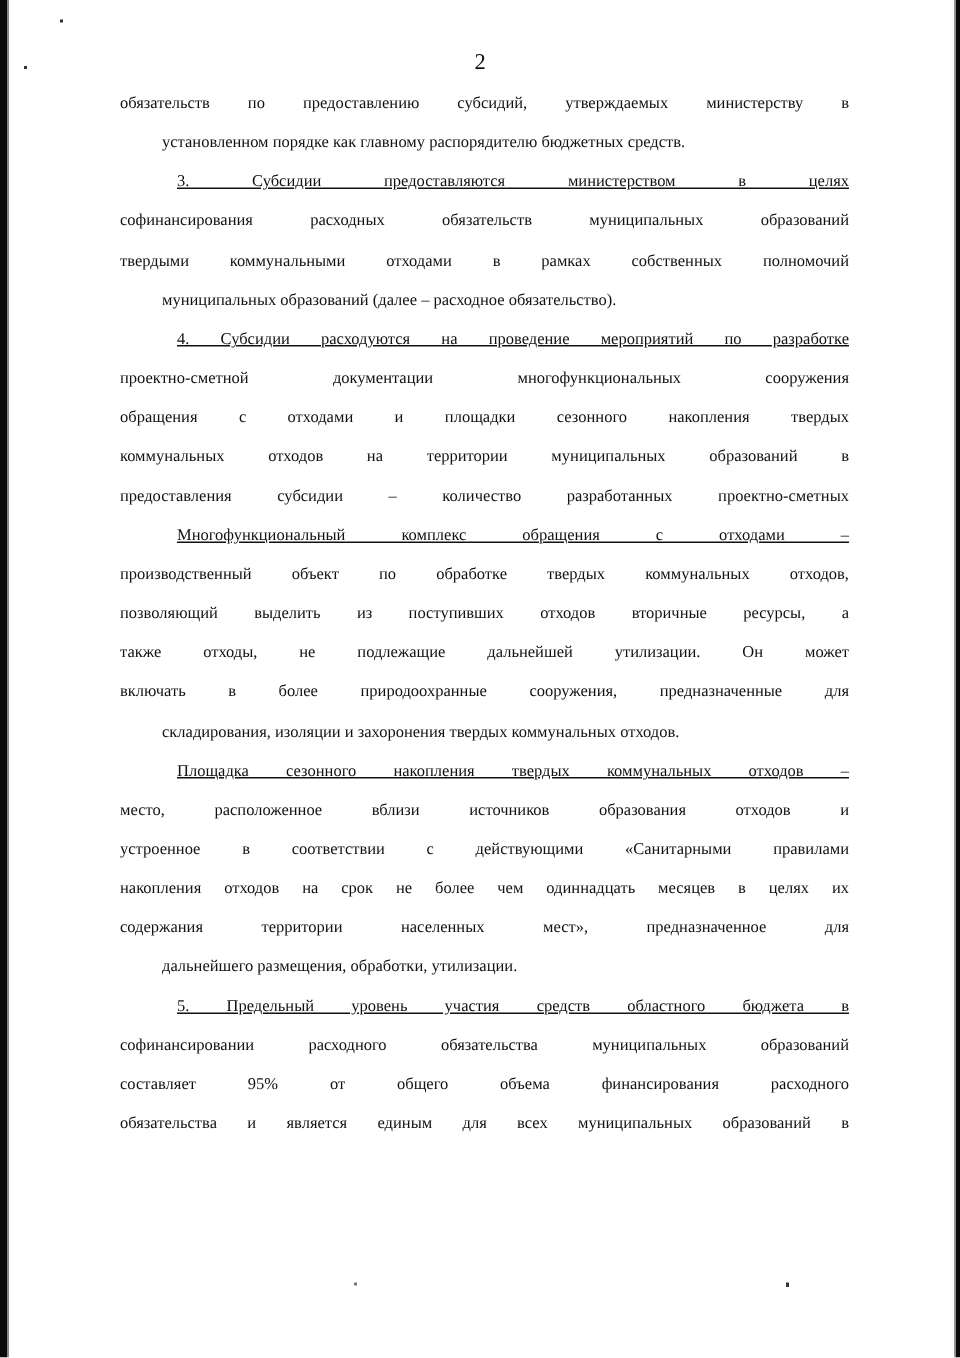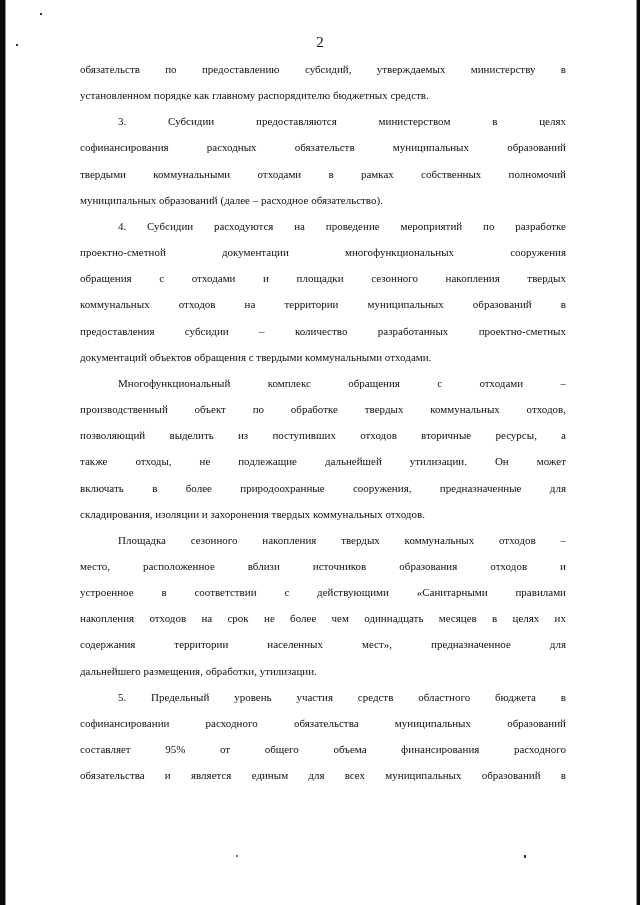--- a/index.html
+++ b/index.html
@@ -64,24 +64,26 @@
     .line {
       display: block;
       height: 26.17px;
       white-space: nowrap;
       text-align: justify;
       text-align-last: justify;
       -moz-text-align-last: justify;
     }
     .line.last {
       text-align-last: left;
+      margin-left: 28px;
       -moz-text-align-last: left;
     }
     .line.indent {
       padding-left: 38px;
+      text-decoration: underline;
     }
     .line .t {
       display: block;
       white-space: normal;
       text-align: inherit;
       text-align-last: inherit;
     }
   </style>
 </head>
 <body>
@@ -133,23 +135,20 @@
       </span>
     <span class="line">
         <span class="t">обращения с отходами и  площадки сезонного накопления твердых</span>
       </span>
     <span class="line">
         <span class="t">коммунальных отходов на территории муниципальных образований в</span>
       </span>
     <span class="line">
         <span class="t">предоставления субсидии – количество разработанных проектно-сметных</span>
       </span>
-    <span class="line last">
-        <span class="t">документаций объектов обращения с твердыми коммунальными отходами.</span>
-      </span>
   </div>
 
   <div>
     <span class="line indent">
         <span class="t">Многофункциональный комплекс обращения с отходами –</span>
       </span>
     <span class="line">
         <span class="t">производственный объект по обработке твердых коммунальных отходов,</span>
       </span>
     <span class="line">

